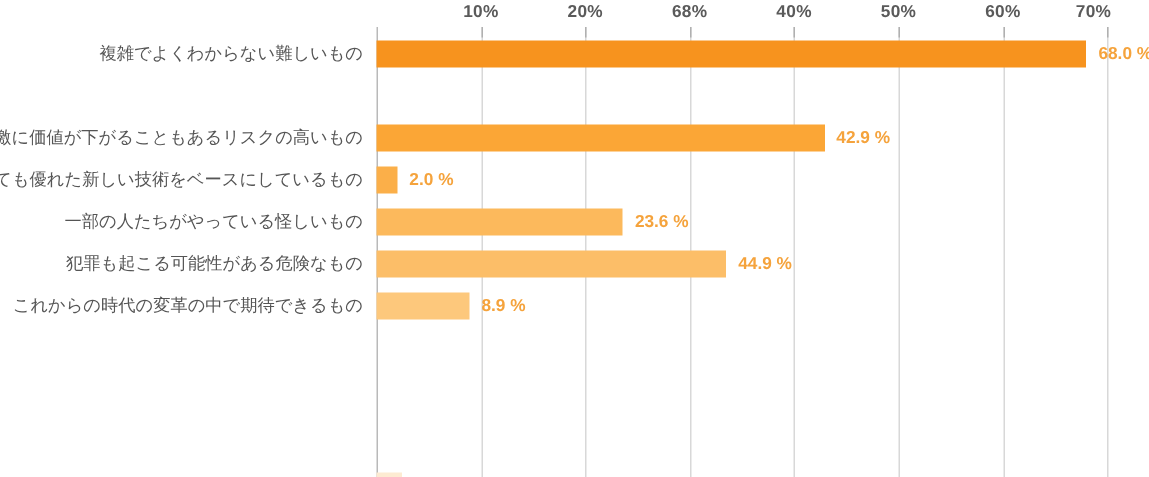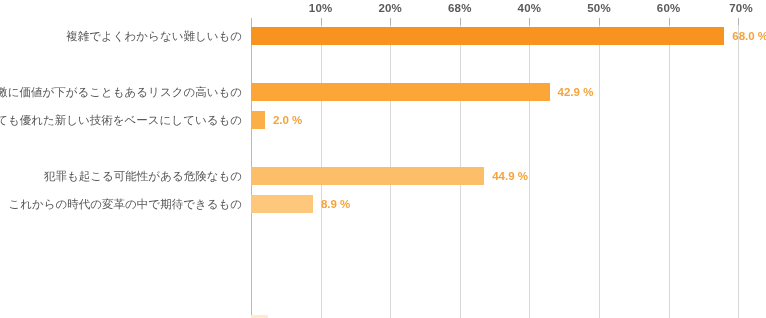--- a/index.html
+++ b/index.html
@@ -134,38 +134,43 @@
         <div class="gridline" style="left: 487.2px; background: rgb(216, 216, 216);"></div>
         <div class="tick-mark" style="left: 487.2px;"></div>
       </div>
     <div id="ticklabels">
         <div class="tick-label" style="left: 69.6px; color: rgb(90, 90, 90);">10%</div>
         <div class="tick-label" style="left: 139.2px; color: rgb(90, 90, 90);">20%</div>
         <div class="tick-label" style="left: 208.8px; color: rgb(90, 90, 90);">68%</div>
         <div class="tick-label" style="left: 278.4px; color: rgb(90, 90, 90);">40%</div>
         <div class="tick-label" style="left: 348px; color: rgb(90, 90, 90);">50%</div>
         <div class="tick-label" style="left: 417.6px; color: rgb(90, 90, 90);">60%</div>
-        <div class="tick-label" style="left: 490px; color: rgb(90, 90, 90);">70%</div>
+        <div class="tick-label" style="left: 478px; color: rgb(90, 90, 90);">70%</div>
       </div>
 
     <div class="rows" id="rows">
         <div class="row" style="top: 4px;">
           <div class="row-label" style="color: rgb(85, 85, 85);">複雑でよくわからない難しいもの</div>
           <div class="bar" style="width: 473.28px; background: rgb(247, 147, 30);"></div>
           <div class="bar-value" style="left: 473.28px; color: rgb(245, 163, 60);">68.0 %</div>
         </div>
         <div class="row" style="top: 60px;">
           <div class="row-label" style="color: rgb(85, 85, 85);">急激に価値が下がることもあるリスクの高いもの</div>
           <div class="bar" style="width: 298.584px; background: rgb(251, 166, 54);"></div>
           <div class="bar-value" style="left: 298.584px; color: rgb(245, 163, 60); text-align: right;">42.9 %</div>
         </div>
         <div class="row" style="top: 88px;">
           <div class="row-label" style="color: rgb(85, 85, 85);">とても優れた新しい技術をベースにしているもの</div>
           <div class="bar" style="width: 13.92px; background: rgb(251, 175, 73);"></div>
           <div class="bar-value" style="left: 13.92px; color: rgb(245, 163, 60);">2.0 %</div>
+        </div>
+        <div class="row" style="top: 116px;">
+          <div class="row-label" style="color: rgb(85, 85, 85);">一部の人たちがやっている怪しいもの</div>
+          <div class="bar" style="width: 164.256px; background: rgb(252, 185, 92);"></div>
+          <div class="bar-value" style="left: 164.256px; color: rgb(245, 163, 60);">23.6 %</div>
         </div>
         <div class="row" style="top: 144px;">
           <div class="row-label" style="color: rgb(85, 85, 85);">犯罪も起こる可能性がある危険なもの</div>
           <div class="bar" style="width: 233.16px; background: rgb(252, 190, 104);"></div>
           <div class="bar-value" style="left: 233.16px; color: rgb(245, 163, 60);">44.9 %</div>
         </div>
         <div class="row" style="top: 172px;">
           <div class="row-label" style="color: rgb(85, 85, 85);">これからの時代の変革の中で期待できるもの</div>
           <div class="bar" style="width: 61.944px; background: rgb(253, 200, 124);"></div>
           <div class="bar-value" style="left: 61.944px; color: rgb(245, 163, 60);">8.9 %</div>

